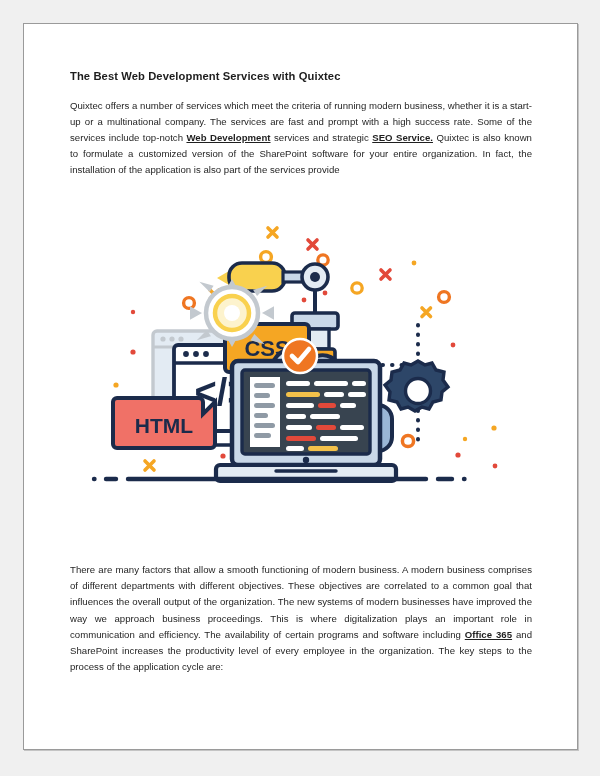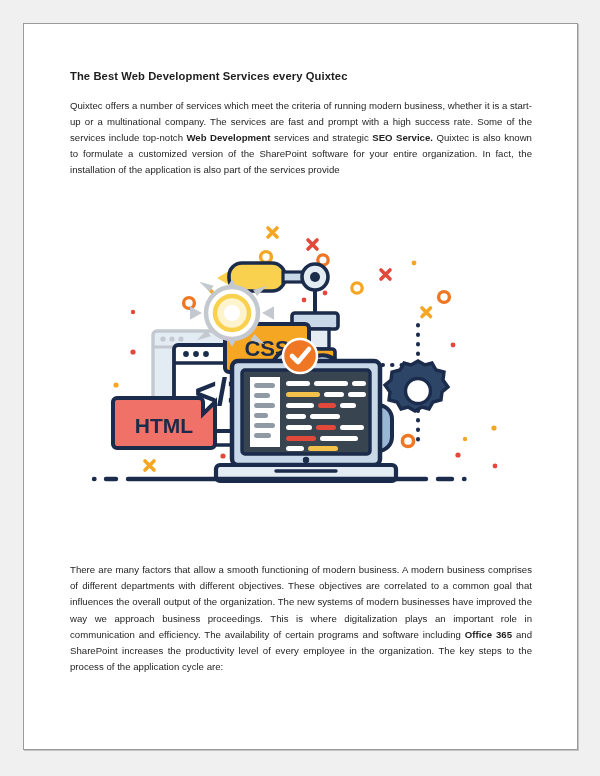--- a/index.html
+++ b/index.html
@@ -52,21 +52,21 @@
   }
 
   .doc-paragraph {
     font-size: 9.6px;
     line-height: 16.2px;
     color: #1f1f1f;
     text-align: justify;
     margin: 0;
     letter-spacing: 0.02px;
   }
-  .doc-paragraph b { font-weight: bold; }
+  .doc-paragraph b { font-weight: bold; text-decoration: underline; }
 
   
   .illus-frame {
     position: absolute;
     left: 46px;
     top: 189px;
     width: 458px;
     height: 283px;
     background: #ffffff;
     overflow: hidden;
@@ -80,21 +80,21 @@
     width: 462px;
   }
 </style>
 </head>
 <body>
 
 <div class="page-canvas">
   <div class="page-sheet">
 
     <div class="doc-body">
-      <h1 class="doc-heading">The Best Web Development Services every Quixtec</h1>
+      <h1 class="doc-heading">The Best Web Development Services with Quixtec</h1>
 
       <p class="doc-paragraph"><span>Quixtec offers a number of services which meet the criteria of running modern business, whether it is a start-up or a multinational company. The services are fast and prompt with a high success rate. Some of the services include top-notch </span><b>Web Development</b><span> services and strategic </span><b>SEO Service.</b><span> Quixtec is also known to formulate a customized version of the SharePoint software for your entire organization. In fact, the installation of the application is also part of the services provide</span></p>
     </div>
 
     <div class="illus-frame">
       <svg class="illus-svg" viewBox="0 0 458 283" xmlns="http://www.w3.org/2000/svg">
 
         <rect x="0" y="0" width="458" height="283" fill="#ffffff"></rect>
 
         <g stroke-linecap="round">

